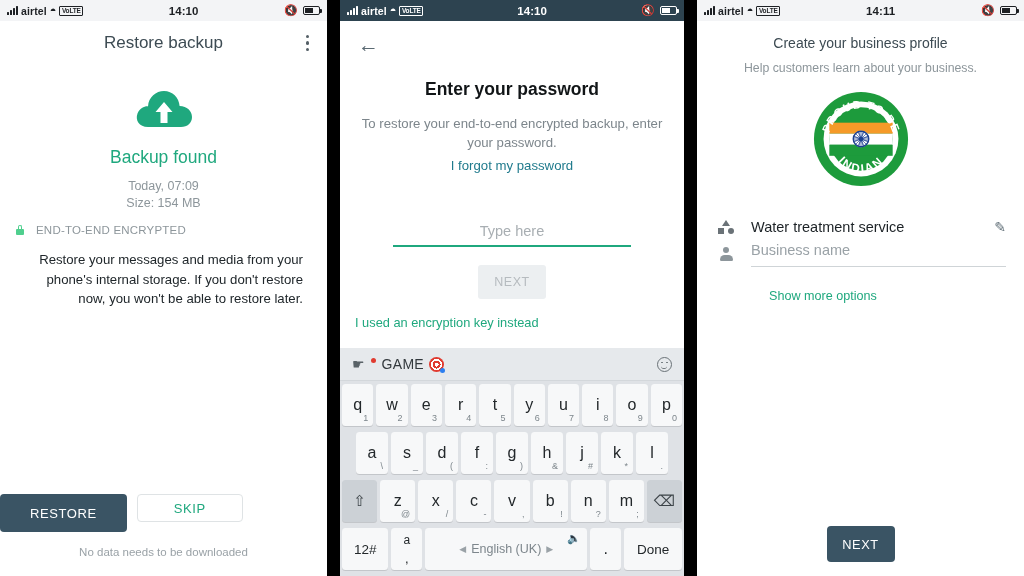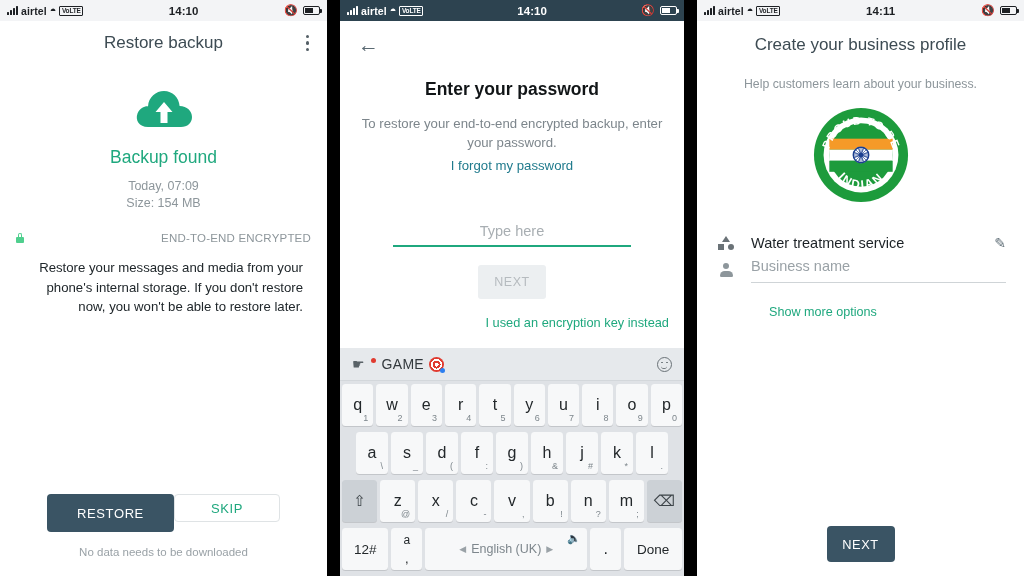--- a/index.html
+++ b/index.html
@@ -54,29 +54,29 @@
   .p1-appbar { height:44px; display:flex; align-items:center; justify-content:center; position:relative; }
   .p1-title { font-size:17px; color:#3d4b53; }
   .kebab { position:absolute; right:14px; top:50%; transform:translateY(-50%);
     display:flex; flex-direction:column; gap:3px; cursor:pointer; padding:4px;}
   .kebab span { width:3.4px; height:3.4px; border-radius:50%; background:#545f66; display:block;}
 
   .p1-body { text-align:center; padding:16px 16px 0; }
   .cloud-icon { margin:6px auto 16px; width:60px; height:44px; position:relative; }
   .backup-found { color:#1fa87e; font-size:17.5px; margin-bottom:10px; }
   .meta { color:#8d969b; font-size:12.5px; line-height:17px; }
-  .e2e { margin-top:20px; display:flex; align-items:center; justify-content:space-between; gap:6px;
+  .e2e { margin-top:12px; display:flex; align-items:center; justify-content:flex-start; gap:12px;
     font-size:11.5px; color:#8d969b; letter-spacing:.2px; }
   .lockdot { width:8px; height:10px; position:relative; display:inline-block; }
   .lockdot .bod{ position:absolute; bottom:0; left:0; width:8px; height:6.5px; background:#4fcf8e; border-radius:1px;}
   .lockdot .sh{ position:absolute; top:0; left:2px; width:4px; height:5px; border:1.4px solid #4fcf8e;
       border-bottom:none; border-radius:2.5px 2.5px 0 0;}
   .p1-desc { margin-top:14px; font-size:13.2px; line-height:19.5px; color:#20272b; padding:0 8px;text-align:right; }
 
-  .p1-actions { position:absolute; left:0; right:0; bottom:44px; display:flex; justify-content:center; gap:0; }
+  .p1-actions { position:absolute; left:0; right:0; bottom:44px; display:flex; gap:10px; }
   .btn-restore {
     background:#3a5464; color:#fff; border:none; border-radius:4px;
     padding:0 30px; height:38px; font-size:13px; letter-spacing:.6px; cursor:pointer;
     font-family:"Liberation Sans", sans-serif;
   }
   .btn-skip {
     background:#fff; color:#1fa87e; border:1px solid #dfe3e5; border-radius:4px;
     padding:0 36px; height:28px; font-size:13px; letter-spacing:.6px; cursor:pointer;
     font-family:"Liberation Sans", sans-serif;
   }
@@ -95,21 +95,21 @@
     width:100%; border:none; border-bottom:2.5px solid #1fa87e; background:transparent;
     text-align:center; font-size:14.5px; color:#999fa3; padding:4px 0 6px; outline:none;
     font-family:"Liberation Sans", sans-serif;
   }
   .p2-input::placeholder { color:#a8aeb2; }
   .btn-next-disabled {
     display:block; margin:18px auto 0; background:#eceff1; color:#b6bbbf; border:none;
     border-radius:3px; width:68px; height:34px; font-size:12.5px; letter-spacing:.5px;
     cursor:pointer; font-family:"Liberation Sans", sans-serif;
   }
-  .p2-link2 { margin-top:16px; text-align:right; color:#1fa87e; font-size:12.8px; cursor:pointer; }
+  .p2-link2 { margin-top:16px; text-align:left; color:#1fa87e; font-size:12.8px; cursor:pointer; }
 
   
   .kb { position:absolute; left:0; right:0; bottom:0; background:#dfe2e6; }
   .kb-toolbar { height:33px; background:#e6e9ec; display:flex; align-items:center;
      padding:0 12px; border-bottom:1px solid #d3d7db;}
   .kb-tool-left { display:flex; align-items:center; gap:6px; flex:1; }
   .tap-icon { font-size:14px; color:#5a6368; line-height:1; }
   .reddot { width:5px; height:5px; border-radius:50%; background:#e03b30; display:block; margin-bottom:7px;}
   .game-text { font-size:14px; color:#33393d; letter-spacing:.3px; }
   .target-icon { width:15px; height:15px; border-radius:50%;
@@ -133,21 +133,21 @@
   .key.small { flex:.8; }
   .key.done { flex:1.5; font-size:13.5px; }
   .key.num { flex:1.2; font-size:13.5px; }
   .arrow-s { font-size:9px; color:#9aa2a7; }
   .mic-ic { position:absolute; right:6px; top:4px; font-size:11px; color:#7d868c; }
   .shift-ic { font-size:15px; }
   .bksp-ic { font-size:15px; }
 
   
   .p3-body { padding:14px 18px 0; text-align:center; }
-  .p3-title { font-size:17px; color:#3d4b53; margin-bottom:22px; }
+  .p3-title { font-size:14px; color:#3d4b53; margin-bottom:10px; }
   .p3-sub { font-size:12.3px; color:#8d969b; }
   .badge-wrap { margin:16px auto 22px; width:96px; height:96px; position:relative; cursor:pointer; }
 
   .p3-rows { padding:0 18px; text-align:left; }
   .p3-row { display:flex; align-items:center; gap:14px; padding:6px 0 0; }
   .p3-row .ic { width:22px; display:flex; justify-content:center; color:#7d868c; flex:0 0 22px; }
   .p3-underline { flex:1; border-bottom:1px solid #cfd4d7; padding-bottom:7px; }
   .p3-placeholder { font-size:14.5px; color:#9aa2a7; }
   .p3-value { font-size:14.5px; color:#1c2226; flex:1; }
   .pencil { color:#5b6a73; font-size:14px; cursor:pointer; }

